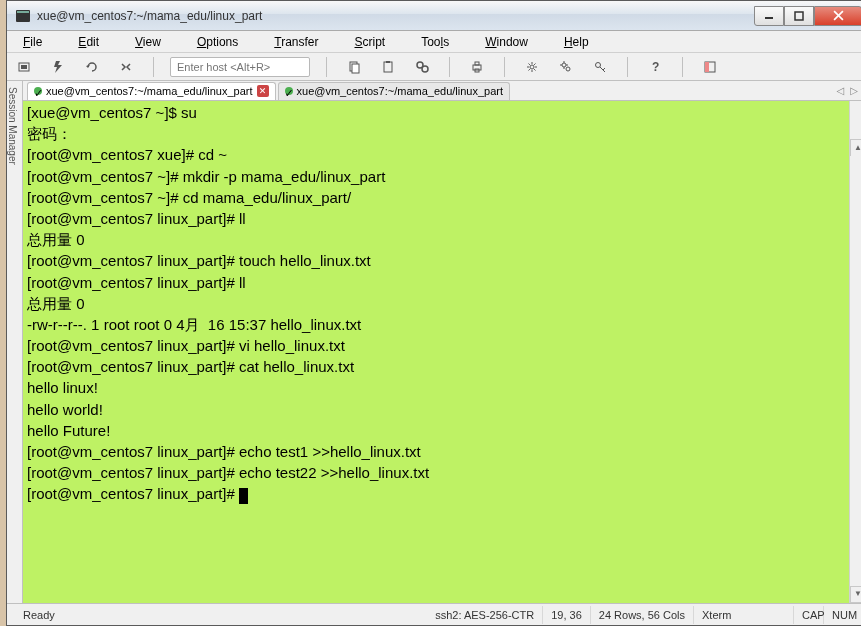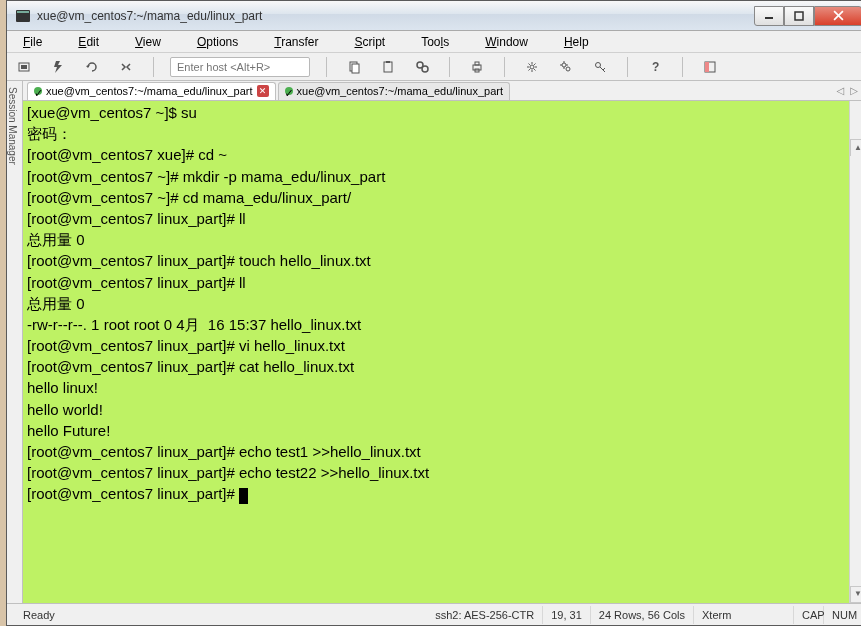--- a/index.html
+++ b/index.html
@@ -226,20 +226,20 @@
           <div class="scroll-down">▼</div>
         </div>
       </div>
     </div>
   </div>
 
   <div class="statusbar">
     <span class="status-section" style="width:200px;border:none">Ready</span>
     <span class="status-spacer"></span>
     <span class="status-section">ssh2: AES-256-CTR</span>
-    <span class="status-section">19,  31</span>
+    <span class="status-section">19,  36</span>
     <span class="status-section">24 Rows, 56 Cols</span>
     <span class="status-section" style="width:100px">Xterm</span>
     <span class="status-section" style="width:30px">CAP</span>
     <span class="status-section" style="width:34px">NUM</span>
   </div>
 
 </div>
 
 </body></html>

